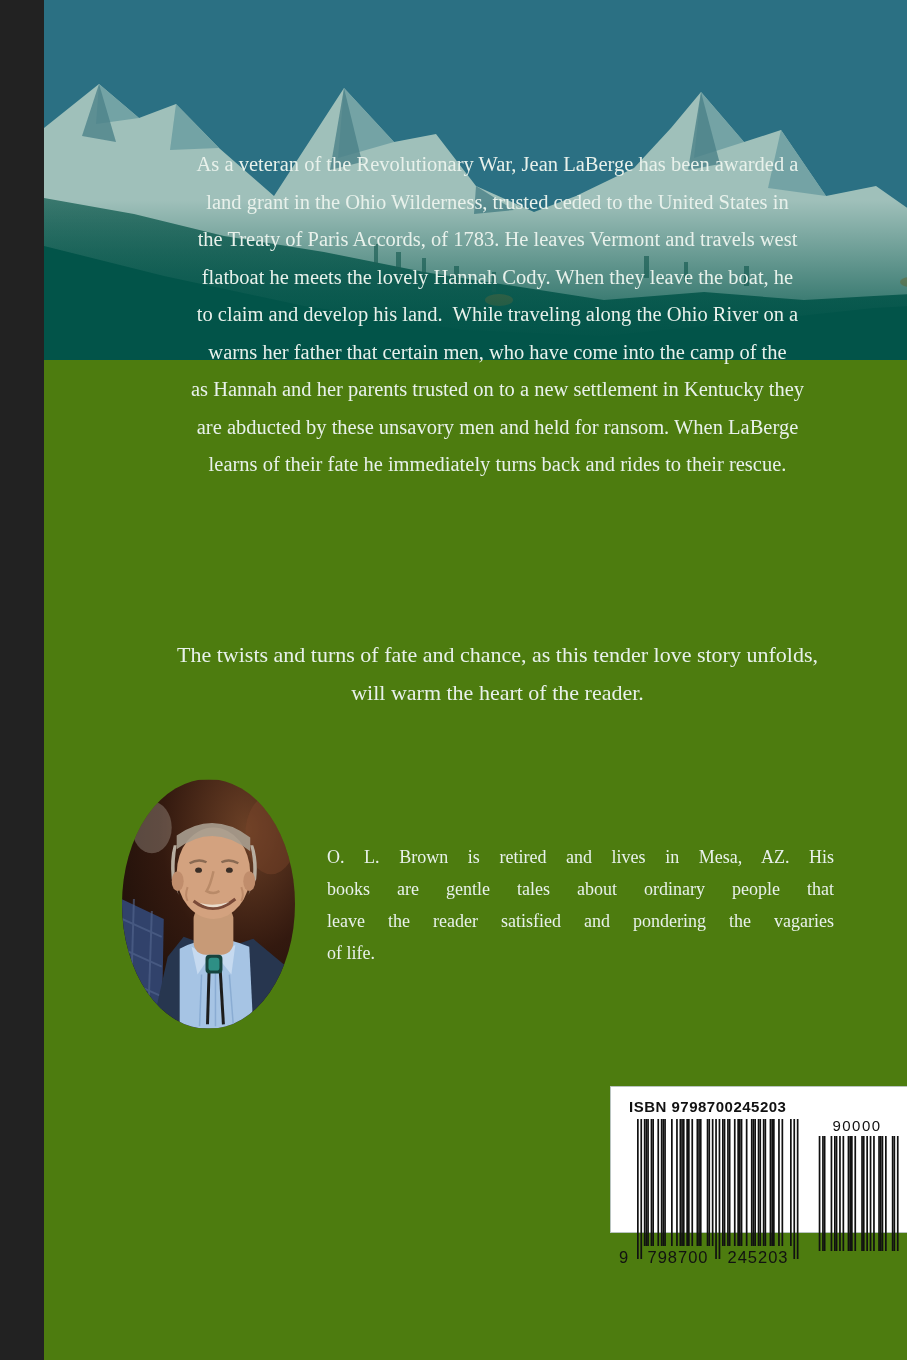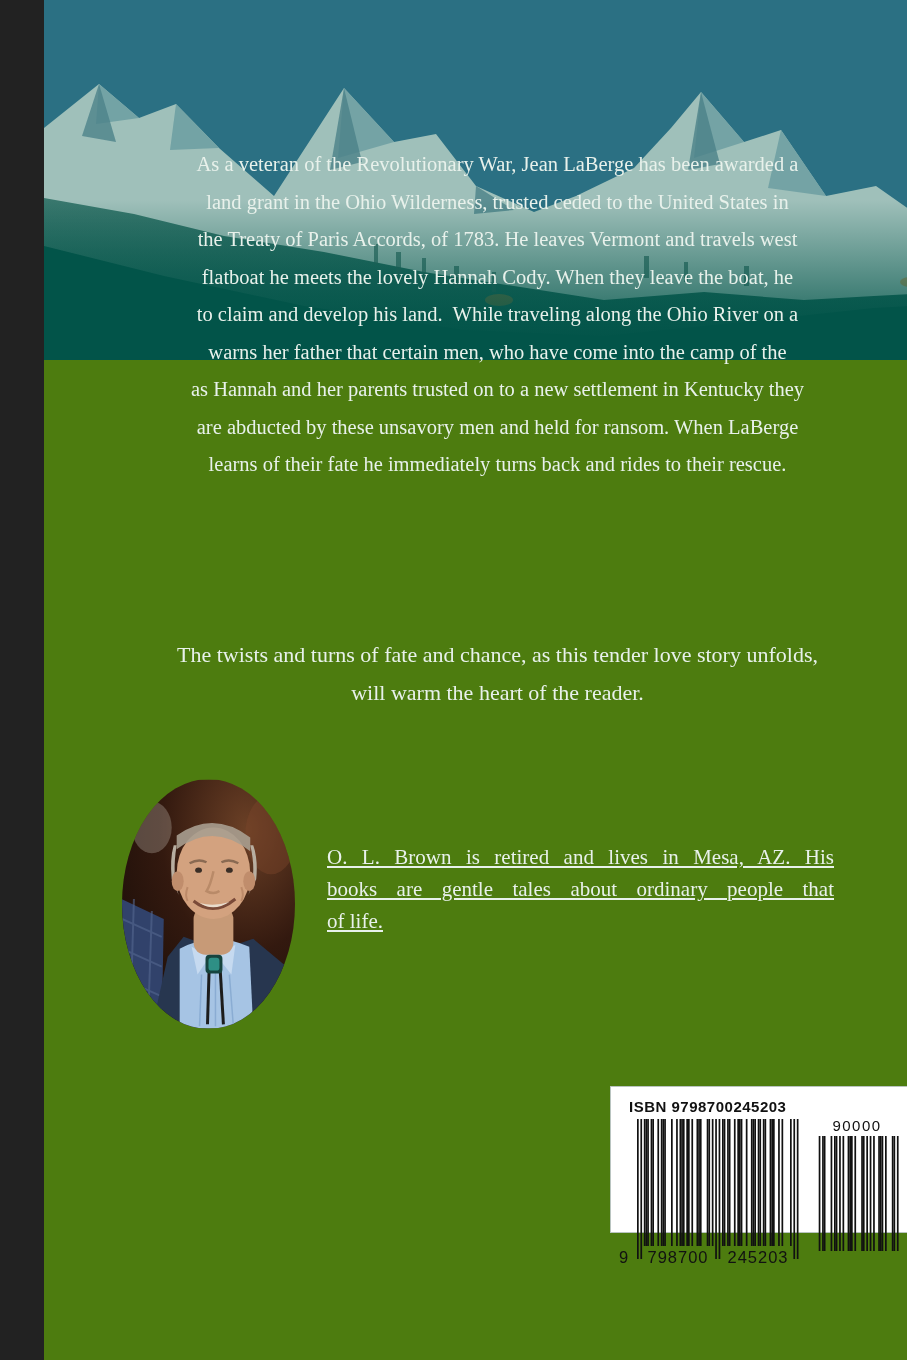--- a/index.html
+++ b/index.html
@@ -12,21 +12,21 @@
   .scene{position:absolute;top:0;left:0;display:block;}
   .text-layer{position:absolute;top:0;left:0;width:907px;height:1360px;}
   .synopsis{position:absolute;top:146px;left:0;width:907px;text-align:center;color:#e8f1eb;font-size:20.5px;}
   .syn-line{line-height:37.5px;white-space:pre;}
   .closing{position:absolute;top:636px;left:0;width:907px;text-align:center;color:#e8f1eb;font-size:22px;}
   .photo{
     position:absolute;left:78px;top:779px;width:173px;height:250px;
     border-radius:50%;overflow:hidden;
   }
   .photo svg{display:block;}
-  .bio{position:absolute;left:283px;top:841px;width:507px;color:#e8f1eb;font-size:21px;text-decoration:underline;}
+  .bio{position:absolute;left:283px;top:841px;width:507px;color:#e8f1eb;font-size:18px;}
   .bio-line{line-height:32px;text-align:justify;text-align-last:justify;white-space:normal;}
   .bio-line:last-child{text-align:left;text-align-last:left;}
   .barcode{
     position:absolute;left:567px;top:1087px;width:308px;height:145px;
     background:#ffffff;box-shadow:0 0 0 1px #b9c4c0;
   }
   .bc-svg{display:block;}
   .bc-isbn{font-family:"Liberation Sans",sans-serif;font-weight:600;font-size:15px;letter-spacing:.5px;fill:#111;}
   .bc-digits{font-family:"Liberation Sans",sans-serif;font-size:16.5px;letter-spacing:1px;fill:#111;}
   .bc-addon-label{font-family:"Liberation Sans",sans-serif;font-size:15px;letter-spacing:1.5px;fill:#111;}
@@ -170,20 +170,21 @@
           <line x1="98" y1="178" x2="102" y2="246" stroke="#1c1c1c" stroke-width="3"></line>
           <rect x="84" y="176" width="17" height="19" rx="4" fill="#16443e"></rect>
           <rect x="87" y="179" width="11" height="13" rx="3" fill="#2e8f85"></rect>
         </g>
       </svg>
     </div>
 
     <div class="bio">
         <div class="bio-line">O. L. Brown is retired and lives in Mesa, AZ. His</div>
         <div class="bio-line">books are gentle tales about ordinary people that</div>
+        <div class="bio-line">leave the reader satisfied and pondering the vagaries</div>
         <div class="bio-line">of life.</div>
       </div>
 
     <div class="barcode">
       <svg class="bc-svg" width="308" height="183" viewBox="0 0 308 183">
         <text class="bc-isbn" x="18" y="25">ISBN 9798700245203</text>
         <g id="bars-main" fill="#111">
             <rect x="26.00" y="32" width="1.70" height="140"></rect>
             <rect x="29.40" y="32" width="1.70" height="140"></rect>
             <rect x="32.80" y="32" width="1.70" height="127"></rect>

